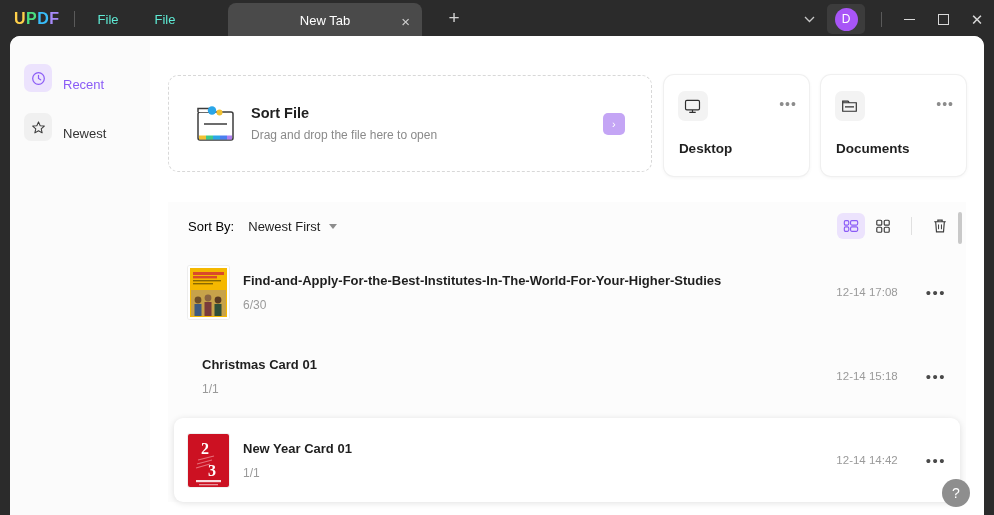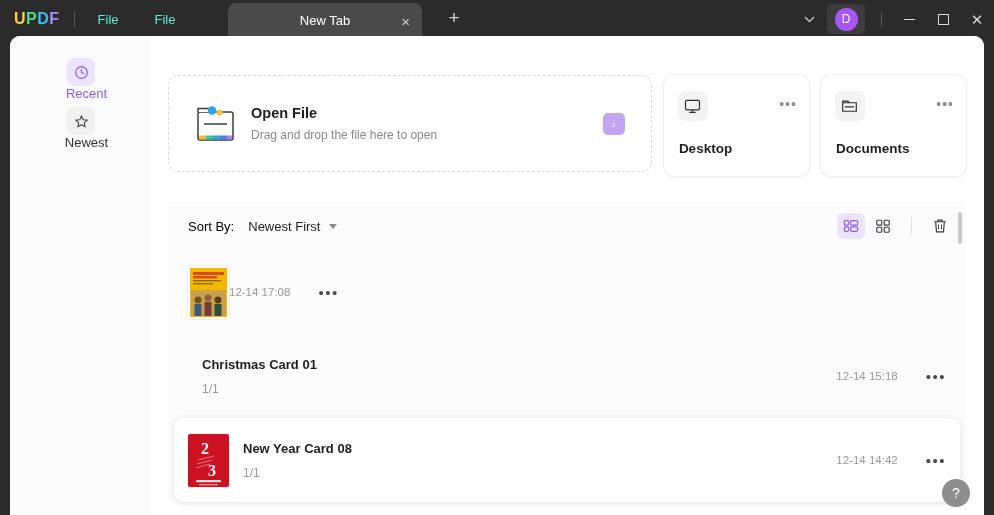--- a/index.html
+++ b/index.html
@@ -97,24 +97,23 @@
   }
 
   
   .sidebar {
     width: 140px; height: 100%;
     background: #fbfbfb;
     padding-top: 22px;
     flex-shrink: 0;
   }
   .side-item {
-    display: flex; align-items: center;
+    display: flex; align-items: flex-end;
     height: 34px; margin: 0 12px 15px 14px;
     cursor: default;
-    flex-direction: column;
   }
   .side-ico {
     width: 28px; height: 28px; border-radius: 7px;
     display: flex; align-items: center; justify-content: center;
     flex-shrink: 0;
   }
   .side-ico.active { background: #ece3fd; }
   .side-ico.idle   { background: #f0f0f0; }
   .side-label { font-size: 13px; margin-left: 11px; }
   .side-label.active { color: #8b5cf6; }
@@ -325,21 +324,21 @@
                 <circle cx="24.5" cy="8.5" r="3" fill="#f2c232"></circle>
                 <line x1="9" y1="20" x2="32" y2="20" stroke="#3b3b3b" stroke-width="1.6"></line>
                 <rect x="4" y="31.5" width="7" height="4" fill="#f2c232"></rect>
                 <rect x="11" y="31.5" width="7" height="4" fill="#3ec98a"></rect>
                 <rect x="18" y="31.5" width="7" height="4" fill="#2aa6e8"></rect>
                 <rect x="25" y="31.5" width="7" height="4" fill="#4a7ff0"></rect>
                 <rect x="32" y="31.5" width="5" height="4" fill="#b07ff0"></rect>
               </svg>
             </div>
             <div class="open-texts">
-              <div class="open-title">Open File</div>
+              <div class="open-title">Sort File</div>
               <div class="open-sub">Drag and drop the file here to open</div>
             </div>
             <div class="open-arrow">›</div>
           </div>
 
           <div class="place-card">
             <div class="place-ico">
               <svg width="17" height="17" viewBox="0 0 18 18">
                   <rect x="1.6" y="2.6" width="14.8" height="10" rx="1.4" stroke="#2f2f2f" stroke-width="1.25" fill="none"></rect>
                   <line x1="9" y1="12.6" x2="9" y2="15.3" stroke="#2f2f2f" stroke-width="1.25"></line>
@@ -413,20 +412,24 @@
                   <rect x="5" y="17" width="20" height="1.4" fill="#8a6a00"></rect>
                   <rect x="3" y="24" width="35" height="26" fill="#c7a24a"></rect>
                   <circle cx="10" cy="34" r="3.4" fill="#6d4f2a"></circle>
                   <rect x="6.5" y="38" width="7" height="12" fill="#3d5a80"></rect>
                   <circle cx="20" cy="32" r="3.4" fill="#8a6340"></circle>
                   <rect x="16.5" y="36" width="7" height="14" fill="#7a3b3b"></rect>
                   <circle cx="30" cy="34" r="3.4" fill="#5a3b22"></circle>
                   <rect x="26.5" y="38" width="7" height="12" fill="#2f4f3a"></rect>
                 </svg>
               </div>
+              <div class="finfo">
+                <div class="fname">Find-and-Apply-For-the-Best-Institutes-In-The-World-For-Your-Higher-Studies</div>
+                <div class="fpages">6/30</div>
+              </div>
               <div class="ftime">12-14 17:08</div>
               <div class="fdots">•••</div>
             </div>
 
             <div class="frow">
               <div class="finfo">
                 <div class="fname">Christmas Card 01</div>
                 <div class="fpages">1/1</div>
               </div>
               <div class="ftime">12-14 15:18</div>
@@ -440,21 +443,21 @@
                   <text x="13" y="20" font-size="16" fill="#ffffff" font-family="serif" font-weight="bold">2</text>
                   <text x="20" y="42" font-size="16" fill="#ffffff" font-family="serif" font-weight="bold">3</text>
                   <path d="M10 26 L26 22" stroke="#e6707a" stroke-width="1.1"></path>
                   <path d="M9 30 L24 26" stroke="#e6707a" stroke-width="1.1"></path>
                   <path d="M8 34 L22 30" stroke="#e6707a" stroke-width="1.1"></path>
                   <rect x="8" y="46" width="25" height="2.2" fill="#ffffff" opacity=".85"></rect>
                   <rect x="11" y="50" width="19" height="1.3" fill="#ffffff" opacity=".55"></rect>
                 </svg>
               </div>
               <div class="finfo">
-                <div class="fname">New Year Card 08</div>
+                <div class="fname">New Year Card 01</div>
                 <div class="fpages">1/1</div>
               </div>
               <div class="ftime">12-14 14:42</div>
               <div class="fdots">•••</div>
             </div>
 
           </div>
 
           <div class="scrollthumb"></div>
         </div>

